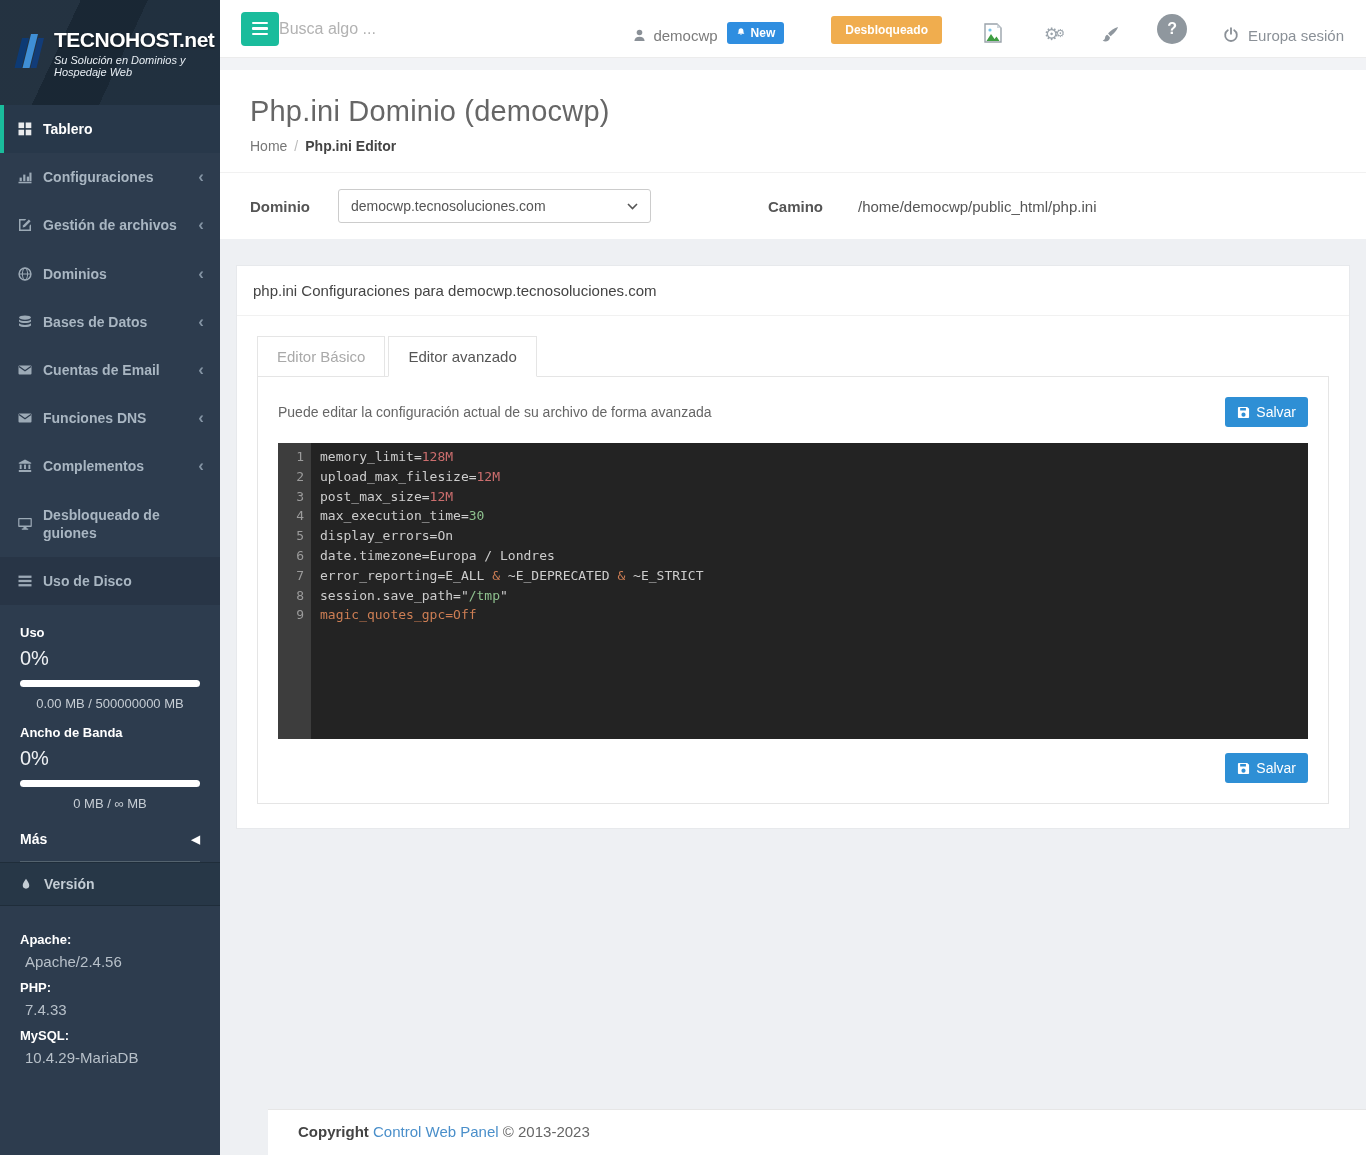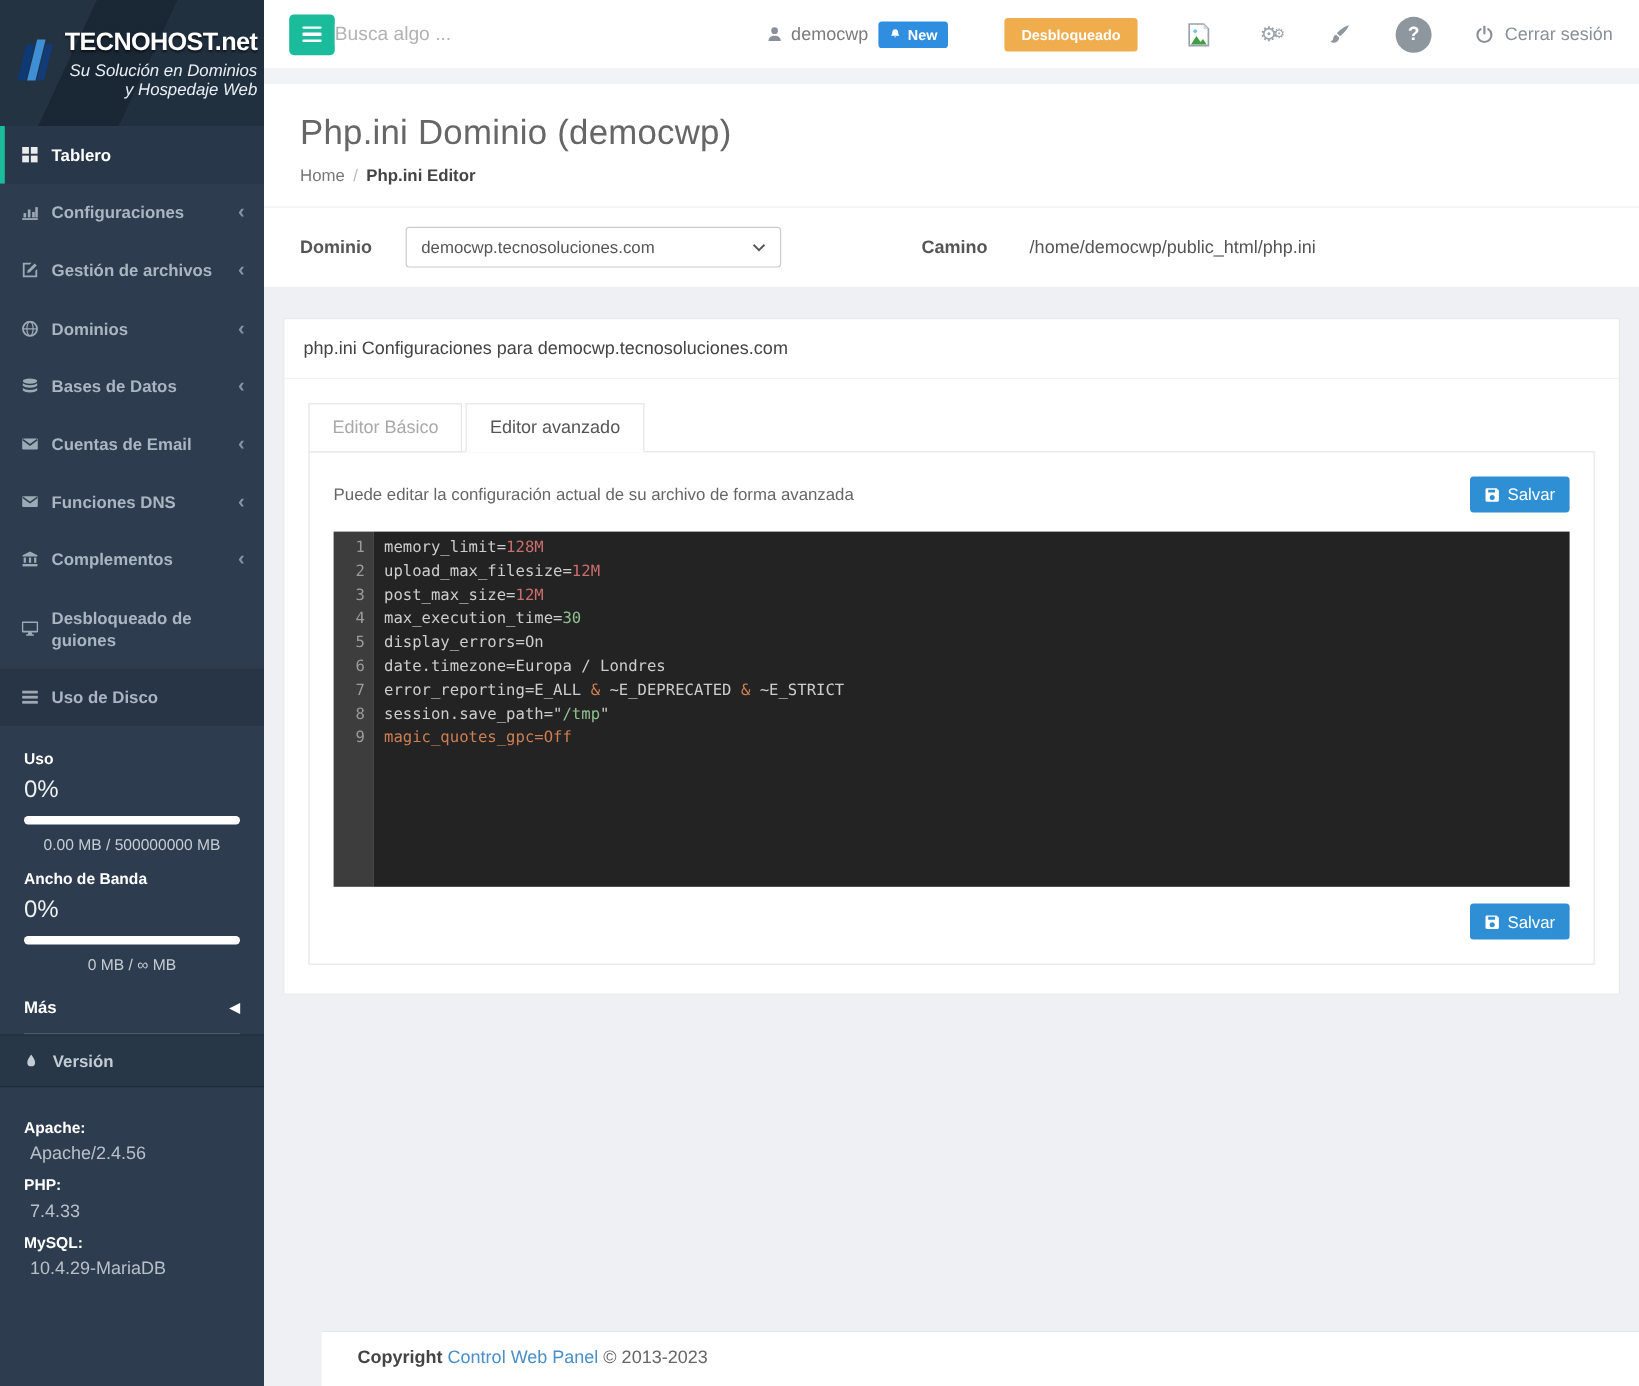--- a/index.html
+++ b/index.html
@@ -6,21 +6,21 @@
   html,body { width:1366px; height:1155px; overflow:hidden; }
   body { font-family:"Liberation Sans", sans-serif; display:flex; background:#eef0f3; }
 
   
   .sidebar { width:220px; min-width:220px; background:#2d3c4e; color:#a9b6c2; height:1155px; display:flex; flex-direction:column; }
   .logo { height:105px; background:#1d2c3b;
           background-image:linear-gradient(115deg, rgba(255,255,255,.03) 0 30%, rgba(0,0,0,.12) 30% 55%, rgba(255,255,255,.02) 55%);
           display:flex; align-items:center; padding:0 12px; cursor:pointer; }
   .logo-text { margin-left:6px; }
   .logo-line1 { color:#fff; font-weight:bold; font-size:21px; letter-spacing:-0.5px; text-shadow:0 1px 2px rgba(0,0,0,.6); }
-  .logo-tagline { color:#e8eef4; font-size:14px; font-style:italic; margin-top:2px;text-align:right; }
+  .logo-tagline { color:#e8eef4; font-size:11px; font-style:italic; margin-top:2px; }
   .menu { list-style:none; }
   .menu-item { padding:15px 16px 15px 18px; font-size:14px; font-weight:600; color:#a9b6c2; display:flex; align-items:center; cursor:pointer; line-height:1.3; }
   .menu-item .mi-icon { width:14px; height:14px; margin-right:11px; flex:none; display:inline-flex; opacity:.9; }
   .menu-item .mi-icon svg { width:14px; height:14px; fill:currentColor; }
   .menu-item .mi-chevron { margin-left:auto; font-size:17px; color:#8494a4; line-height:10px; }
   .menu-item.active { background:#28384a; border-left:4px solid #1abc9c; padding-left:14px; color:#ffffff; }
   .menu-item.active .mi-icon { color:#fff; }
   .menu-item.highlight { background:rgba(0,0,0,.10); }
   .usage { padding:6px 20px 0 20px; }
   .u-label { color:#fff; font-weight:bold; font-size:13px; margin-top:14px; }
@@ -36,21 +36,21 @@
   .v-label { color:#fff; font-weight:bold; font-size:13px; margin-top:10px; }
   .v-value { color:#b7c0c9; font-size:15px; margin:6px 0 2px 5px; }
 
   
   .main { flex:1; display:flex; flex-direction:column; background:#eef0f3; }
   .topbar { height:58px; background:#fff; border-bottom:1px solid #ececec; display:flex; align-items:center; padding:0 22px 0 21px; }
   .hamburger { width:38px; height:34px; background:#1abc9c; border:none; border-radius:4px; display:flex; flex-direction:column; align-items:center; justify-content:center; gap:3px; cursor:pointer; }
   .hamburger i { display:block; width:16px; height:2.4px; background:#fff; border-radius:1px; }
   .search-input { border:none; outline:none; font-size:16px; color:#777; width:250px; font-family:"Liberation Sans",sans-serif; }
   .search-input::placeholder { color:#b2b2b2; }
-  .top-right { margin-left:auto; display:flex; align-items:center; }
+  .top-right { margin-left:auto; display:flex; align-items:flex-end; }
   .tr-user { display:flex; align-items:center; gap:7px; color:#7b7b7b; font-size:15px; cursor:pointer; }
   .tr-user svg { fill:#8a9097; }
   .badge-new { margin-left:9px; background:#2f8ee0; color:#fff; font-size:12px; font-weight:bold; padding:4px 9px; border-radius:3px; display:flex; align-items:center; gap:5px; cursor:pointer; }
   .badge-new svg { fill:#fff; }
   .btn-unlocked { margin-left:47px; background:#f0ad4e; color:#fff; border:none; font-size:12px; font-weight:bold; padding:7px 14px; border-radius:3px; cursor:pointer; font-family:"Liberation Sans",sans-serif; }
   .icon-btn { margin-left:40px; background:none; border:none; color:#9aa3ab; cursor:pointer; display:flex; align-items:center; }
   .gear-wrap { font-family:"DejaVu Sans",sans-serif; color:#9aa3ab; letter-spacing:-4px; }
   .gear-big { font-size:17px; } .gear-small { font-size:11px; vertical-align:top; }
   .help-circle { margin-left:38px; width:30px; height:30px; border-radius:50%; background:#8f979e; color:#fff; font-size:16px; font-weight:bold; display:flex; align-items:center; justify-content:center; border:none; cursor:pointer; }
   .logout { margin-left:36px; display:flex; align-items:center; gap:9px; color:#8a9097; font-size:15px; background:none; border:none; cursor:pointer; font-family:"Liberation Sans",sans-serif; }
@@ -298,21 +298,21 @@
           <path d="M13.2.8c-2.6.6-6 3.1-7.7 5.1l2 2C9.5 6.2 12.6 3.4 13.2.8z"></path>
           <path d="M5 6.9c-1 .2-1.7 1-1.8 2.1-.1 1.3-.7 1.9-1.9 2.3 1.1 1 3 1.1 4.2.2 1-.8 1.5-1.8 1.4-2.8z"></path>
         </svg>
       </button>
       <button class="help-circle">?</button>
       <button class="logout">
         <svg width="16" height="16" viewBox="0 0 14 14" fill="none">
           <path d="M7 1v5" stroke-width="1.6" stroke-linecap="round"></path>
           <path d="M4.2 2.9a5.1 5.1 0 105.6 0" stroke-width="1.6" stroke-linecap="round"></path>
         </svg>
-        <span>Cerrar sesión</span>
+        <span>Europa sesión</span>
       </button>
     </div>
   </div>
 
   <div class="gap-strip"></div>
 
   <div class="page-header">
     <div class="page-title">Php.ini Dominio (democwp)</div>
     <div class="breadcrumb">
       <span class="bc-home">Home</span>

